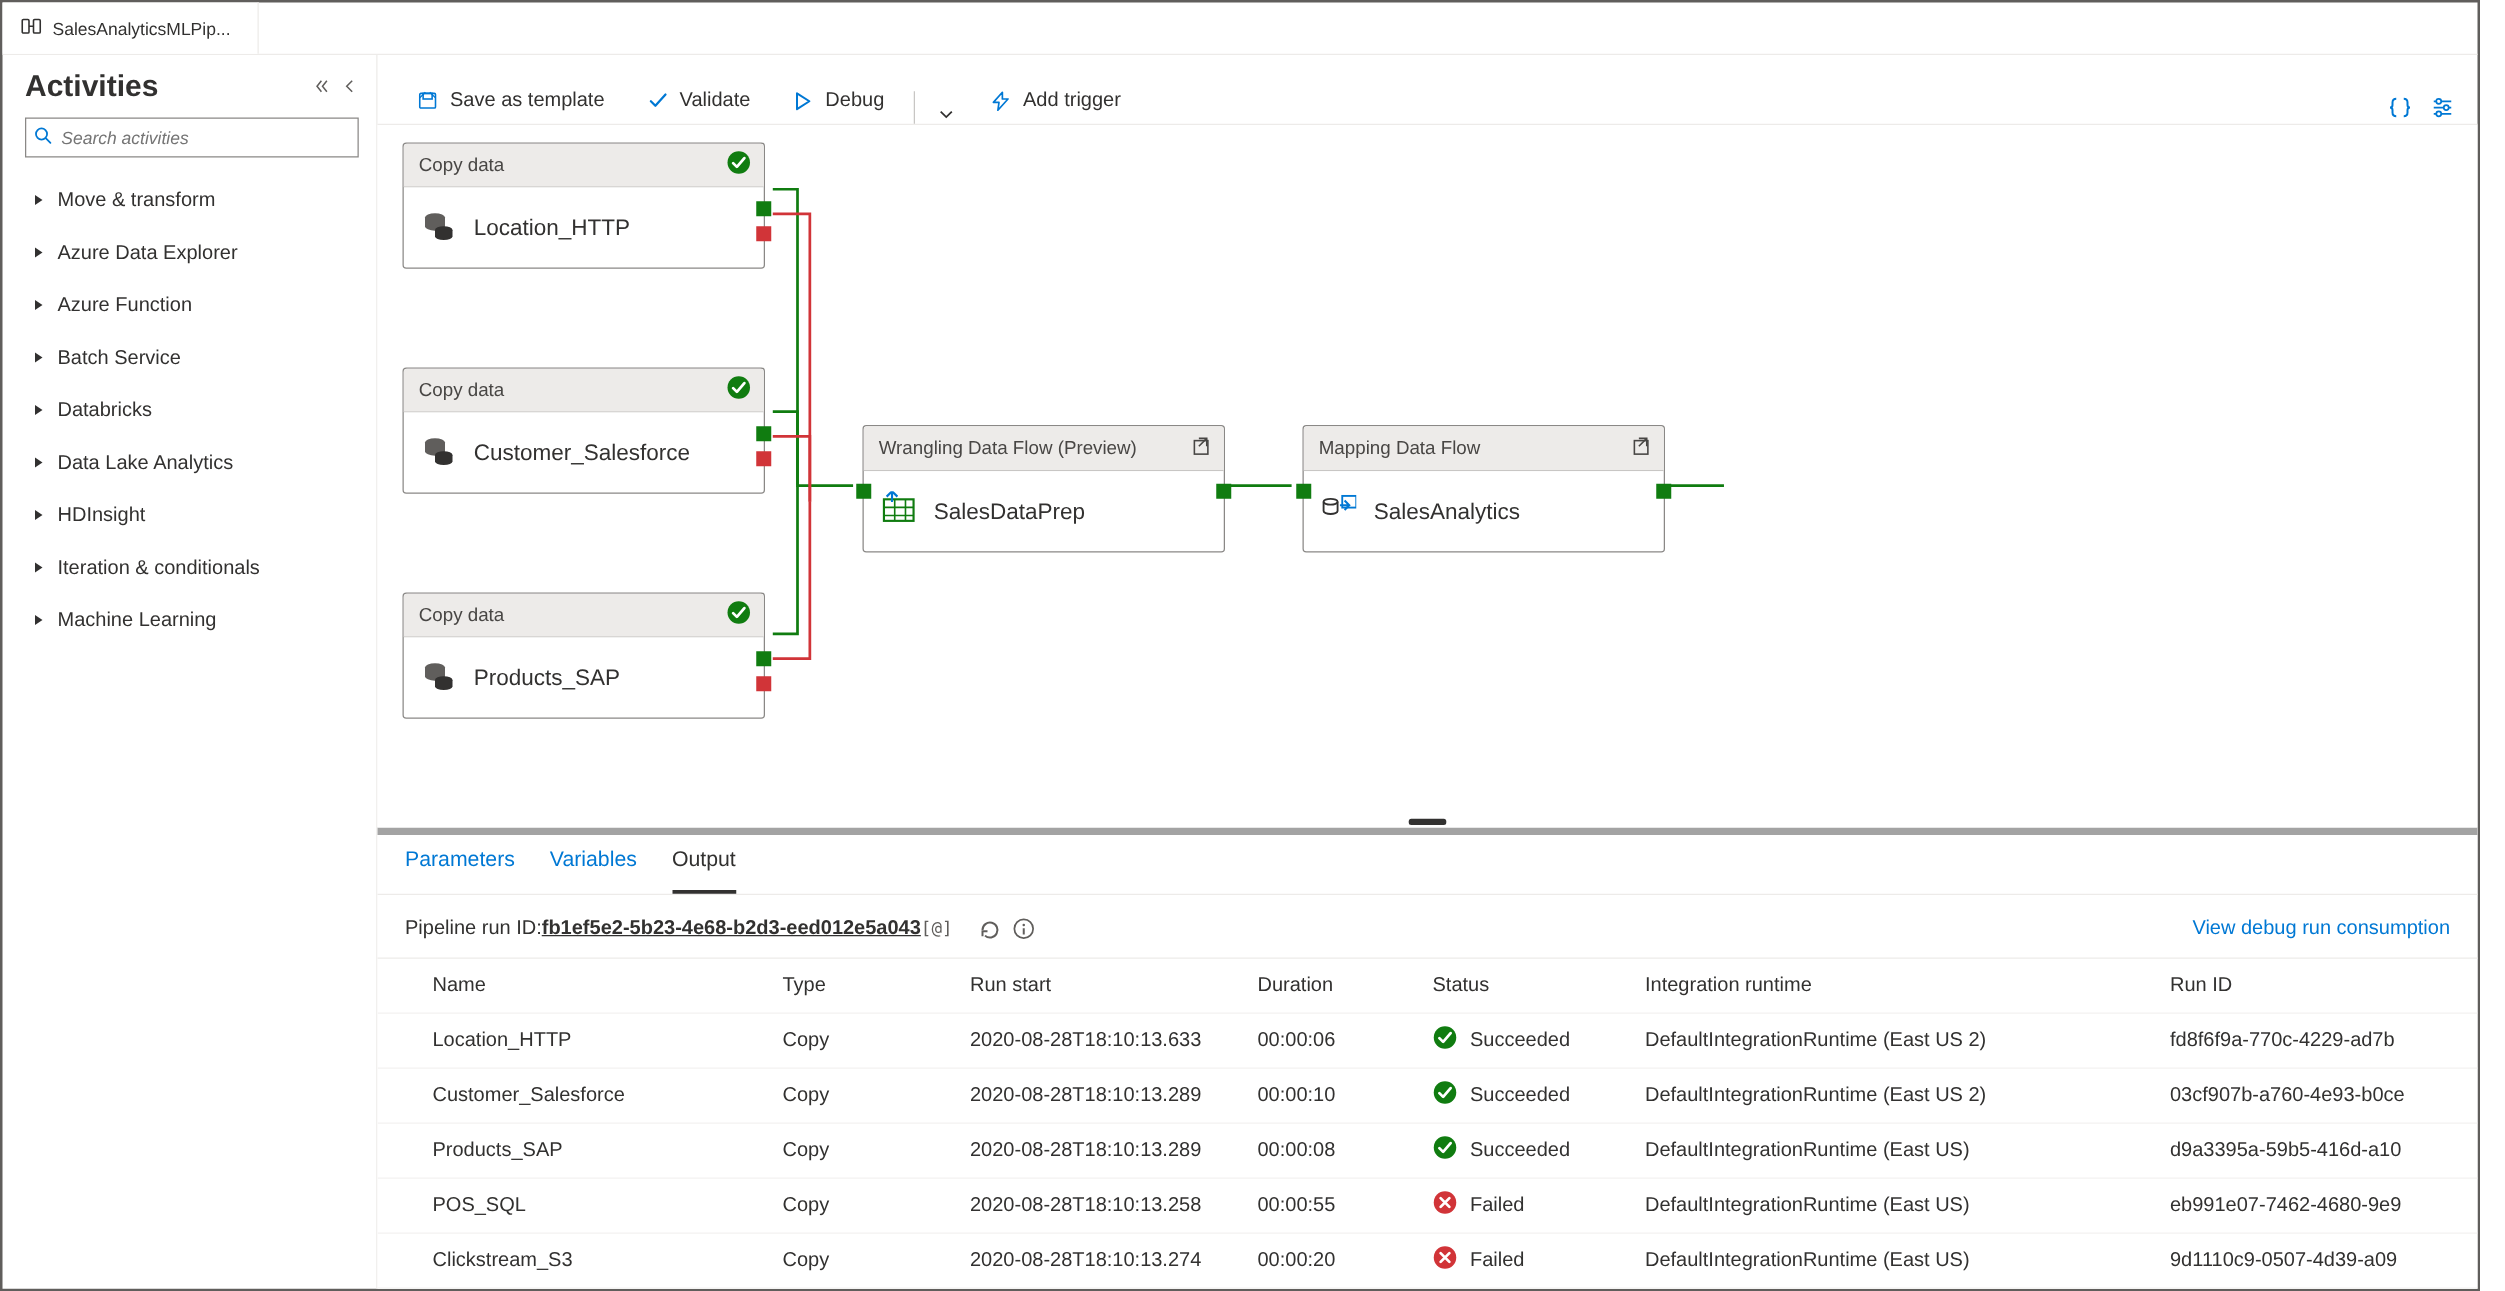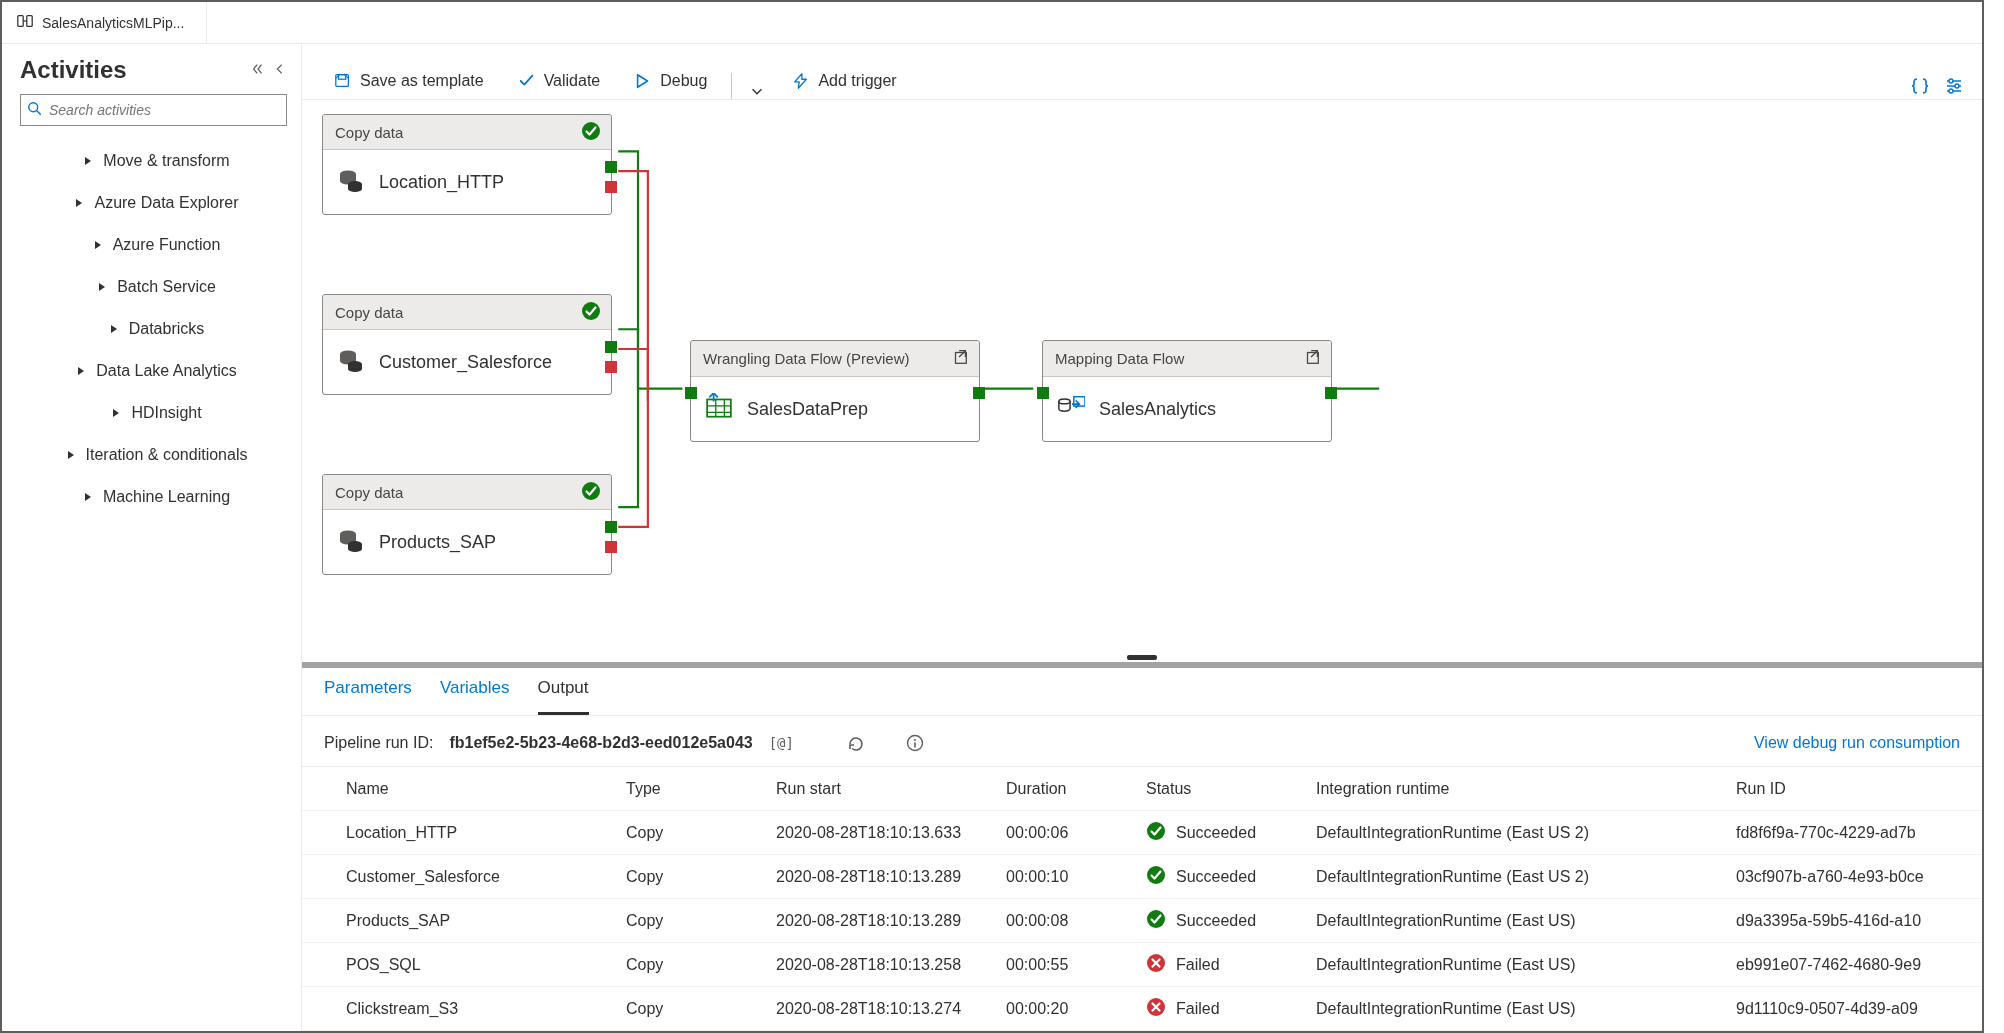--- a/index.html
+++ b/index.html
@@ -18,21 +18,21 @@
   
   .sidebar { width: 300px; border-right: 1px solid #edebe9; padding: 12px 14px 0 18px; display: flex; flex-direction: column; }
   .side-head { display: flex; align-items: center; justify-content: space-between; margin-bottom: 10px; }
   .side-title { font-size: 24px; font-weight: 600; }
   .side-toggles { display: flex; gap: 8px; color: #605e5c; }
   .chev svg { width: 14px; height: 14px; }
   .search-wrap { position: relative; margin-bottom: 14px; }
   .search { width: 100%; height: 32px; border: 1px solid #8a8886; padding: 0 8px 0 28px; font-size: 14px; font-style: italic; color: #605e5c; }
   .search-icon { position: absolute; left: 7px; top: 7px; color: #0078d4; }
   .search-icon svg { width: 16px; height: 16px; }
-  .cat-list { display: flex; flex-direction: column; align-items: center; }
+  .cat-list { display: flex; flex-direction: column; }
   .cat { display: flex; align-items: center; gap: 10px; height: 42px; cursor: pointer; font-size: 16px; padding-left: 6px;}
   .cat .tri { color: #323130; }
   .cat .tri svg { width: 10px; height: 10px; }
 
   
   .right { flex: 1; display: flex; flex-direction: column; min-width: 0; }
 
   
   .toolbar { height: 56px; border-bottom: 1px solid #edebe9; display: flex; align-items: flex-end; padding: 0 18px; gap: 6px; }
   .tbtn { display: flex; align-items: center; gap: 8px; height: 36px; padding: 0 14px; cursor: pointer; font-size: 16px; border-radius: 2px; }
@@ -68,23 +68,23 @@
   .wires line, .wires path { stroke-width: 2.2; fill: none; }
   .g { stroke: #107c10; }
   .r { stroke: #d13438; }
   .arrow-g { fill:#107c10; }
 
   
   .bottom { border-top: 6px solid #a3a3a3; display: flex; flex-direction: column; background: #fff; }
   .btabs { display: flex; gap: 28px; padding: 10px 22px 0; height: 48px; border-bottom: 1px solid #edebe9; }
   .btab { font-size: 17px; color: #0078d4; cursor: pointer; padding-bottom: 8px; }
   .btab.active { color: #323130; font-weight:400; border-bottom: 3px solid #323130; }
-  .runbar { display: flex; align-items: center; gap: 16px; padding: 18px 22px 14px; font-size: 16px; }
+  .runbar { display: flex; align-items: center; gap: 0; padding: 18px 22px 14px; font-size: 16px; }
   .runbar .lbl { }
-  .runbar .rid { font-weight: 600; }
+  .runbar .rid { font-weight: 600; text-decoration: underline; }
   .runbar .ico { color: #605e5c; display:flex; align-items:center;}
   .runbar .ico svg { width: 18px; height: 18px; }
   .runbar-spacer { flex: 1; }
   .linky { color: #0078d4; cursor: pointer; font-size: 16px; white-space: nowrap; }
 
   
   .tbl { width: 100%; border-top: 1px solid #edebe9; overflow: hidden; }
   .row { display: grid; grid-template-columns: 280px 150px 230px 140px 170px 420px 1fr; align-items: center; height: 44px; padding-left: 44px; font-size: 16px; border-bottom: 1px solid #f3f2f1; }
   .row.head { font-weight: 400; color: #323130; }
   .row.head .cell { font-weight:400;}

